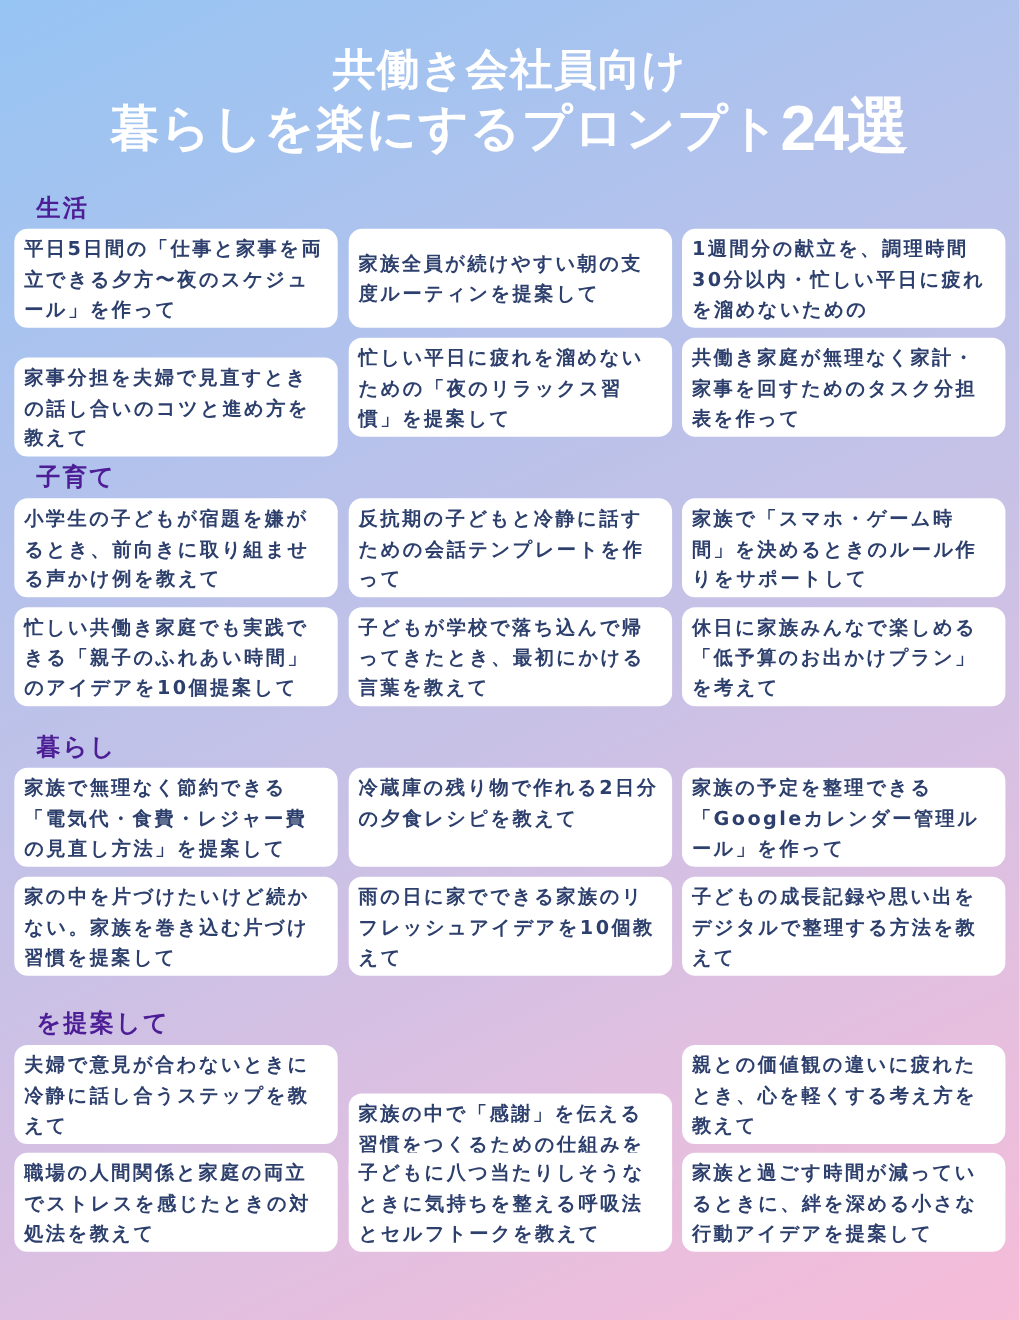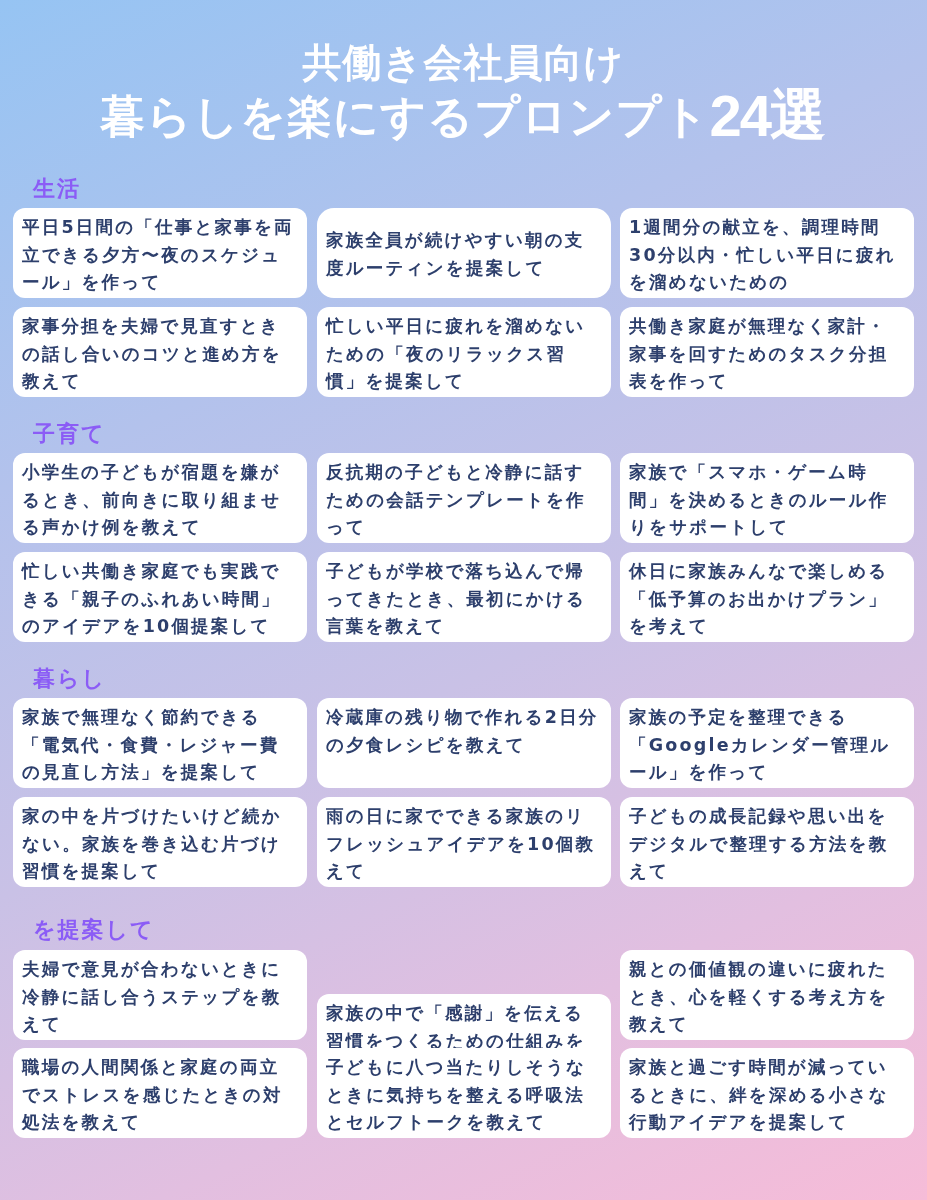--- a/index.html
+++ b/index.html
@@ -16,45 +16,45 @@
   }
   .title {
     position: absolute; top: 78px; left: 0; width: 927px; text-align: center;
     color: #fff; font-weight: bold; font-size: 45px; white-space: nowrap;
     letter-spacing: 1px;
   }
   .title .num { font-size: 58px; font-family: "Liberation Sans", sans-serif; letter-spacing: -2px; vertical-align: -4px; }
   .title .sen { font-size: 56px; vertical-align: -2px; }
   .section-title {
     position: absolute; left: 33px; font-size: 22px; font-weight: bold;
-    color: #8b5cf6; letter-spacing: 2px;
+    color: #4c1d95; letter-spacing: 2px;
   }
   .card {
     position: absolute; width: 294px; height: 90px; background: #fff;
     border-radius: 12px; box-sizing: border-box; padding: 6px 8px 0 9px;
     color: #2d3f6c; font-weight: bold; font-size: 17.5px; line-height: 27.5px;
     letter-spacing: 2.2px; overflow: hidden;
   }
-  .card.mid { padding-top: 19px; border-radius: 17px; }
+  .card.mid { padding-top: 19px; }
 </style>
 </head>
 <body>
 
 <div class="header">
   <div class="subtitle">共働き会社員向け</div>
   <div class="title">
     <span>暮らしを楽にするプロンプト</span><span class="num">24</span><span class="sen">選</span>
   </div>
 </div>
 
 <div class="section-title" style="top:174px">生活</div>
 <div class="card" style="left:13px;top:208px">平日5日間の「仕事と家事を両立できる夕方〜夜のスケジュール」を作って</div>
 <div class="card mid" style="left:317px;top:208px">家族全員が続けやすい朝の支度ルーティンを提案して</div>
 <div class="card" style="left:620px;top:208px">1週間分の献立を、調理時間30分以内・忙しい平日に疲れを溜めないための</div>
-<div class="card" style="left:13px;top:307px">家事分担を夫婦で見直すときの話し合いのコツと進め方を教えて</div>
+<div class="card" style="left:13px;top:325px">家事分担を夫婦で見直すときの話し合いのコツと進め方を教えて</div>
 <div class="card" style="left:317px;top:307px">忙しい平日に疲れを溜めないための「夜のリラックス習慣」を提案して</div>
 <div class="card" style="left:620px;top:307px">共働き家庭が無理なく家計・家事を回すためのタスク分担表を作って</div>
 
 <div class="section-title" style="top:419px">子育て</div>
 <div class="card" style="left:13px;top:453px">小学生の子どもが宿題を嫌がるとき、前向きに取り組ませる声かけ例を教えて</div>
 <div class="card" style="left:317px;top:453px">反抗期の子どもと冷静に話すための会話テンプレートを作って</div>
 <div class="card" style="left:620px;top:453px">家族で「スマホ・ゲーム時間」を決めるときのルール作りをサポートして</div>
 <div class="card" style="left:13px;top:552px">忙しい共働き家庭でも実践できる「親子のふれあい時間」のアイデアを10個提案して</div>
 <div class="card" style="left:317px;top:552px">子どもが学校で落ち込んで帰ってきたとき、最初にかける言葉を教えて</div>
 <div class="card" style="left:620px;top:552px">休日に家族みんなで楽しめる「低予算のお出かけプラン」を考えて</div>

